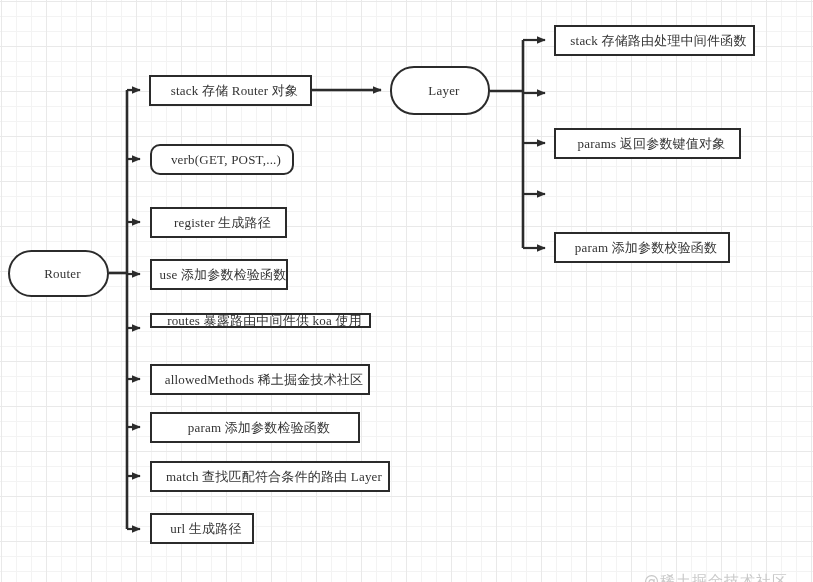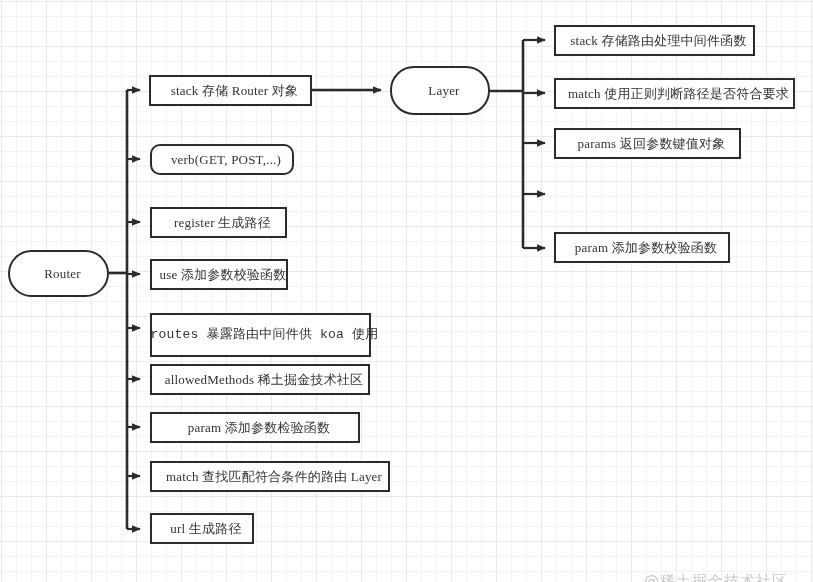--- a/index.html
+++ b/index.html
@@ -115,27 +115,26 @@
     </g>
   </svg>
 
   <div class="node rounded" style="left:8px; top:250px; width:101px; height:47px;">Router</div>
 
   <div class="node rounded" style="left:390px; top:66px; width:100px; height:49px;">Layer</div>
 
   <div class="node" style="left:149px; top:75px; width:163px; height:31px;">stack 存储 Router 对象</div>
   <div class="node" style="left:150px; top:144px; width:144px; height:31px;border-radius:10px;">verb(GET, POST,...)</div>
   <div class="node" style="left:150px; top:207px; width:137px; height:31px;">register 生成路径</div>
-  <div class="node" style="left:150px; top:259px; width:138px; height:31px;">use 添加参数校验函数</div>
-  <div class="node" style="left:150px; top:313px; width:221px; height:44px;font-family:Liberation Mono, monospace;">routes 暴露路由中间件供 koa 使用</div>
+  <div class="node" style="left:150px; top:259px; width:138px; height:31px;">use 添加参数检验函数</div>
+  <div class="node" style="left:150px; top:313px; width:221px; height:15px;">routes 暴露路由中间件供 koa 使用</div>
   <div class="node" style="left:150px; top:364px; width:220px; height:31px;">allowedMethods  稀土掘金技术社区</div>
   <div class="node" style="left:150px; top:412px; width:210px; height:31px;">param 添加参数检验函数</div>
   <div class="node" style="left:150px; top:461px; width:240px; height:31px;">match 查找匹配符合条件的路由 Layer</div>
   <div class="node" style="left:150px; top:513px; width:104px; height:31px;">url 生成路径</div>
 
   <div class="node" style="left:554px; top:25px; width:201px; height:31px;">stack 存储路由处理中间件函数</div>
-  <div class="node" style="left:554px; top:78px; width:241px; height:31px;">match 使用正则判断路径是否符合要求</div>
   <div class="node" style="left:554px; top:128px; width:187px; height:31px;">params 返回参数键值对象</div>
   <div class="node" style="left:554px; top:232px; width:176px; height:31px;">param 添加参数校验函数</div>
 
   <div class="watermark" style="left:644px; top:572px;">@稀土掘金技术社区</div>
 
 </div>
 
 </body></html>

